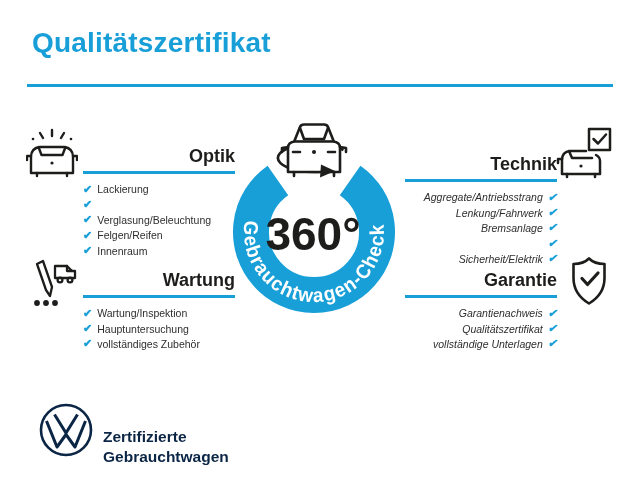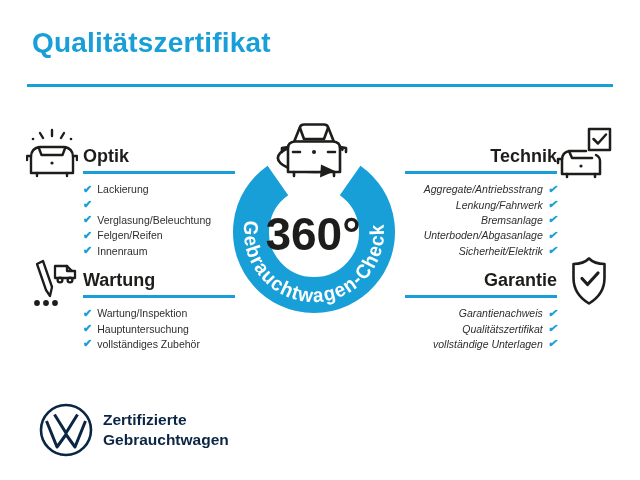--- a/index.html
+++ b/index.html
@@ -4,39 +4,39 @@
 <style>
   :root{ --accent:#189fd8; --ink:#1d1d1b; --navy:#0b2545; --body:#2e2e2e; }
   html,body{margin:0;padding:0;}
   body{
     width:640px;height:480px;background:#fff;position:relative;overflow:hidden;
     font-family:"Liberation Sans", sans-serif;
   }
   .abs{position:absolute;}
   #page-title{left:32px;top:27px;font-size:28px;font-weight:bold;color:var(--accent);letter-spacing:.2px;}
   #title-rule{left:27px;top:84px;width:586px;height:3px;background:var(--accent);}
-  .section{width:152px;}
+  .section{width:152px;text-align:right;}
   .section h2{margin:0;font-size:18px;line-height:21px;font-weight:bold;color:var(--ink);}
   .section .rule{height:2.5px;background:var(--accent);margin-top:4px;}
   .section ul{list-style:none;margin:8px 0 0;padding:0;}
   .section li{display:flex;align-items:center;gap:5px;height:15.4px;font-size:10.5px;color:var(--body);}
   .section.right{text-align:right;}
   .section.right li{justify-content:flex-end;font-style:italic;}
   .check{color:var(--accent);font-size:11px;font-weight:bold;line-height:1;}
   #sec-optik{left:83px;top:146px;}
-  #sec-technik{left:405px;top:146px;}
+  #sec-technik{left:405px;top:154px;}
   #sec-wartung{left:83px;top:270px;}
   #sec-garantie{left:405px;top:270px;}
   #icon-optik{left:26px;top:126px;}
   #icon-technik{left:556px;top:126px;}
   #icon-wartung{left:26px;top:257px;}
   #icon-garantie{left:571px;top:256px;}
   #emblem{left:224px;top:100px;}
   #vw-logo{left:38px;top:402px;}
-  #footer-text{left:103px;top:410px;font-size:15.5px;font-weight:bold;color:var(--navy);line-height:20px;}
+  #footer-text{left:103px;top:427px;font-size:15.5px;font-weight:bold;color:var(--navy);line-height:20px;}
   svg{display:block;}
 </style>
 </head>
 <body>
 
 <div class="abs" id="page-title">Qualitätszertifikat</div>
 <div class="abs" id="title-rule"></div>
 
 <svg class="abs" id="icon-optik" width="52" height="52" viewBox="0 0 52 52">
   <g fill="none" stroke="#1d1d1b" stroke-width="2.4" stroke-linecap="round" stroke-linejoin="round">
@@ -99,21 +99,20 @@
       </li>
     <li>
         <span>Lenkung/Fahrwerk</span>
         <span class="check">✔</span>
       </li>
     <li>
         <span>Bremsanlage</span>
         <span class="check">✔</span>
       </li>
     <li>
-        <span>Unterboden/Abgasanlage</span>
         <span class="check">✔</span>
       </li>
     <li>
         <span>Sicherheit/Elektrik</span>
         <span class="check">✔</span>
       </li>
   </ul>
 </div>
 
 <svg class="abs" id="icon-wartung" width="52" height="52" viewBox="0 0 52 52">

